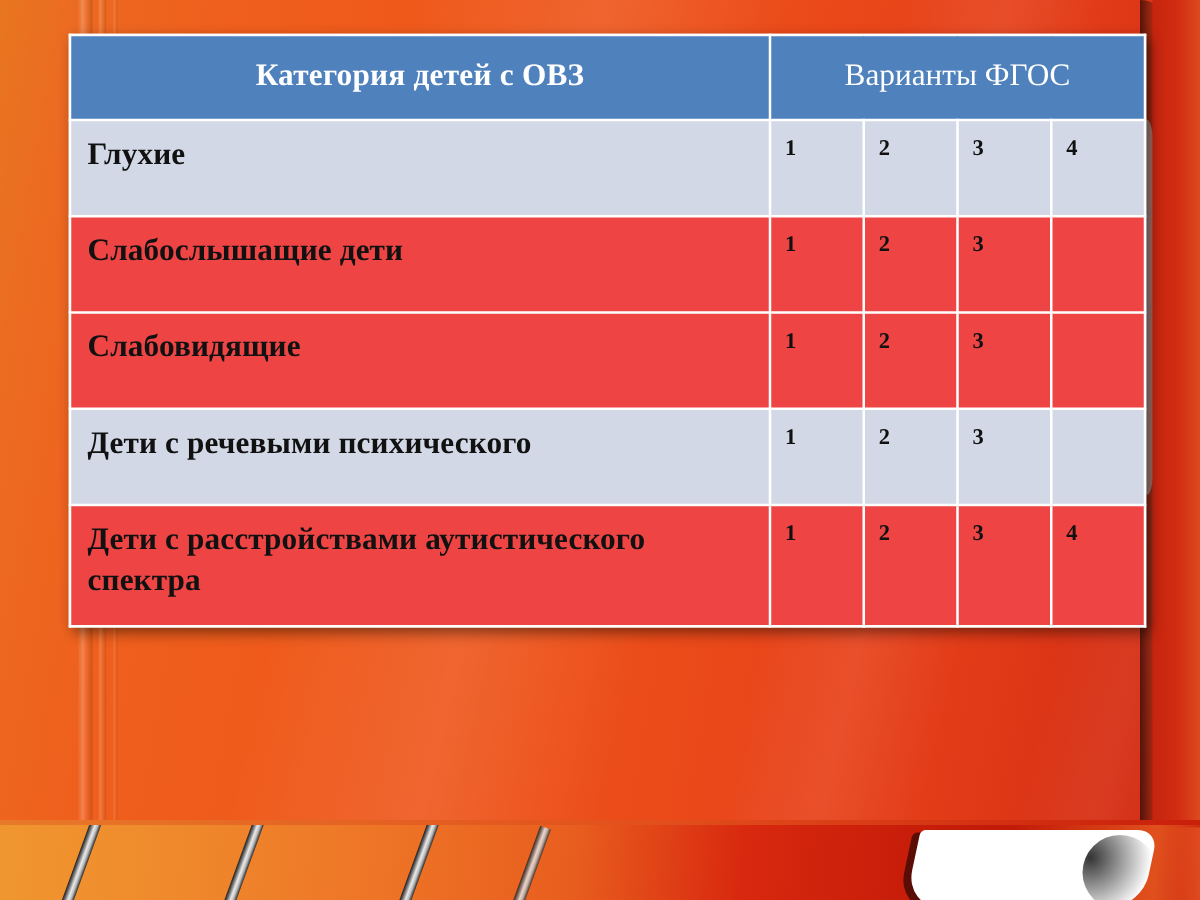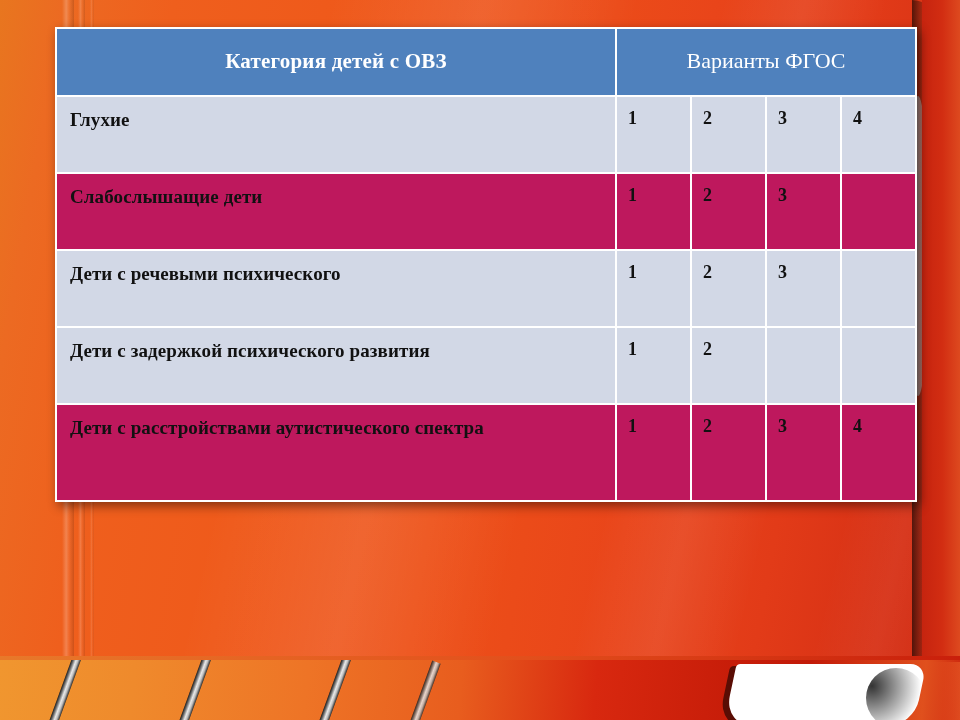--- a/index.html
+++ b/index.html
@@ -161,50 +161,50 @@
   thead th {
     background: #4f81bd;
     color: #ffffff;
     border: 2px solid #ffffff;
     padding: 10px 6px 12px;
     height: 44px;
     vertical-align: middle;
   }
   th.h-category {
     font-weight: bold;
-    font-size: 21px;
+    font-size: 25px;
     text-align: center;
     letter-spacing: .2px;
   }
   th.h-variants {
     font-weight: normal;
-    font-size: 22px;
+    font-size: 25px;
     text-align: center;
   }
 
   tbody td {
     border: 2px solid #ffffff;
-    font-size: 19px;
+    font-size: 25px;
     color: #111111;
     vertical-align: top;
   }
   td.cat {
     font-weight: bold;
     padding: 11px 10px 12px 13px;
     line-height: 1.30;
     letter-spacing: .1px;
   }
   td.num {
     font-weight: bold;
     font-size: 18px;
     padding: 11px 6px 12px 11px;
     text-align: left;
   }
   tbody tr.odd td  { background: #d2d8e6; }
-  tbody tr.even td { background: #be185d; }
+  tbody tr.even td { background: #ef4444; }
   tbody tr.tall td { height: 72px; }
   tbody tr td      { height: 52px; }
 </style>
 </head>
 <body>
 
 <div id="slide-bg">
   <div class="glass-band band-a"></div>
   <div class="glass-band band-b"></div>
   <div class="glass-band band-c"></div>
@@ -249,32 +249,32 @@
           <td class="num">3</td>
           <td class="num">4</td>
         </tr>
         <tr class="even">
           <td class="cat">Слабослышащие дети</td>
           <td class="num">1</td>
           <td class="num">2</td>
           <td class="num">3</td>
           <td class="num"></td>
         </tr>
+        <tr class="even">
+          <td class="cat">Слабовидящие</td>
+          <td class="num">1</td>
+          <td class="num">2</td>
+          <td class="num">3</td>
+          <td class="num"></td>
+        </tr>
         <tr class="odd">
           <td class="cat">Дети с речевыми психического</td>
           <td class="num">1</td>
           <td class="num">2</td>
           <td class="num">3</td>
-          <td class="num"></td>
-        </tr>
-        <tr class="odd">
-          <td class="cat">Дети с задержкой психического развития</td>
-          <td class="num">1</td>
-          <td class="num">2</td>
-          <td class="num"></td>
           <td class="num"></td>
         </tr>
         <tr class="even tall">
           <td class="cat">Дети с расстройствами аутистического спектра</td>
           <td class="num">1</td>
           <td class="num">2</td>
           <td class="num">3</td>
           <td class="num">4</td>
         </tr>
       </tbody>

